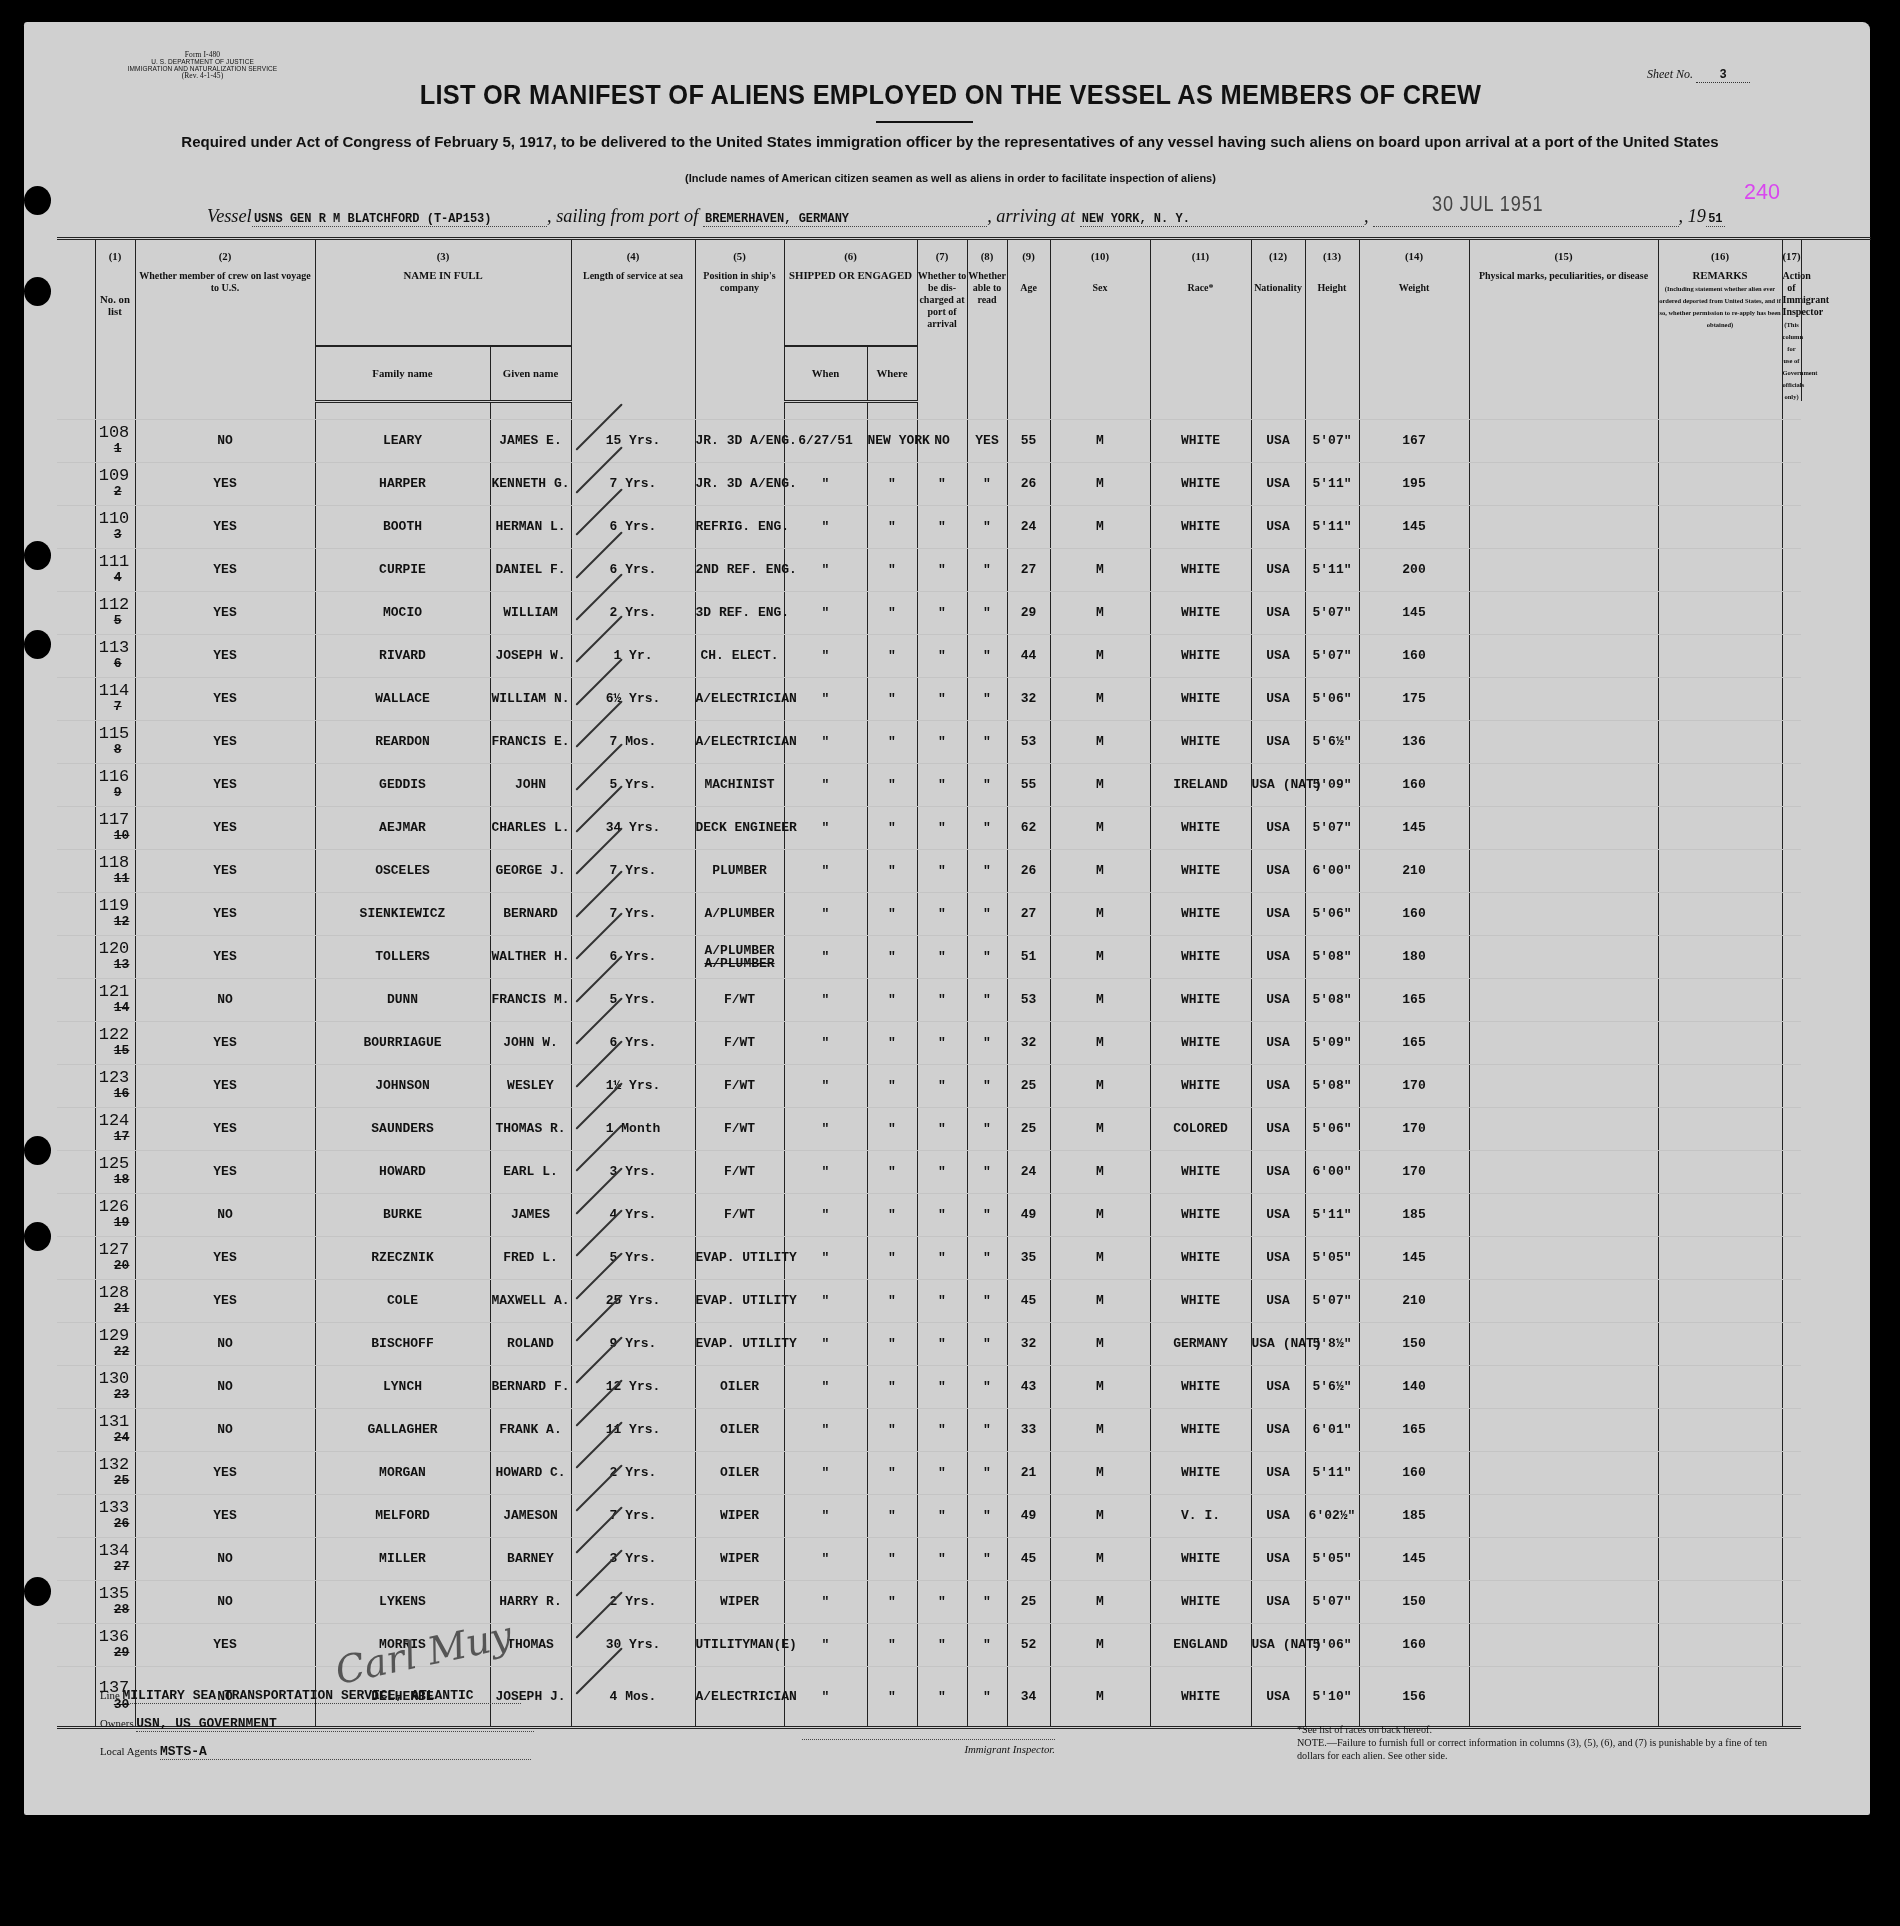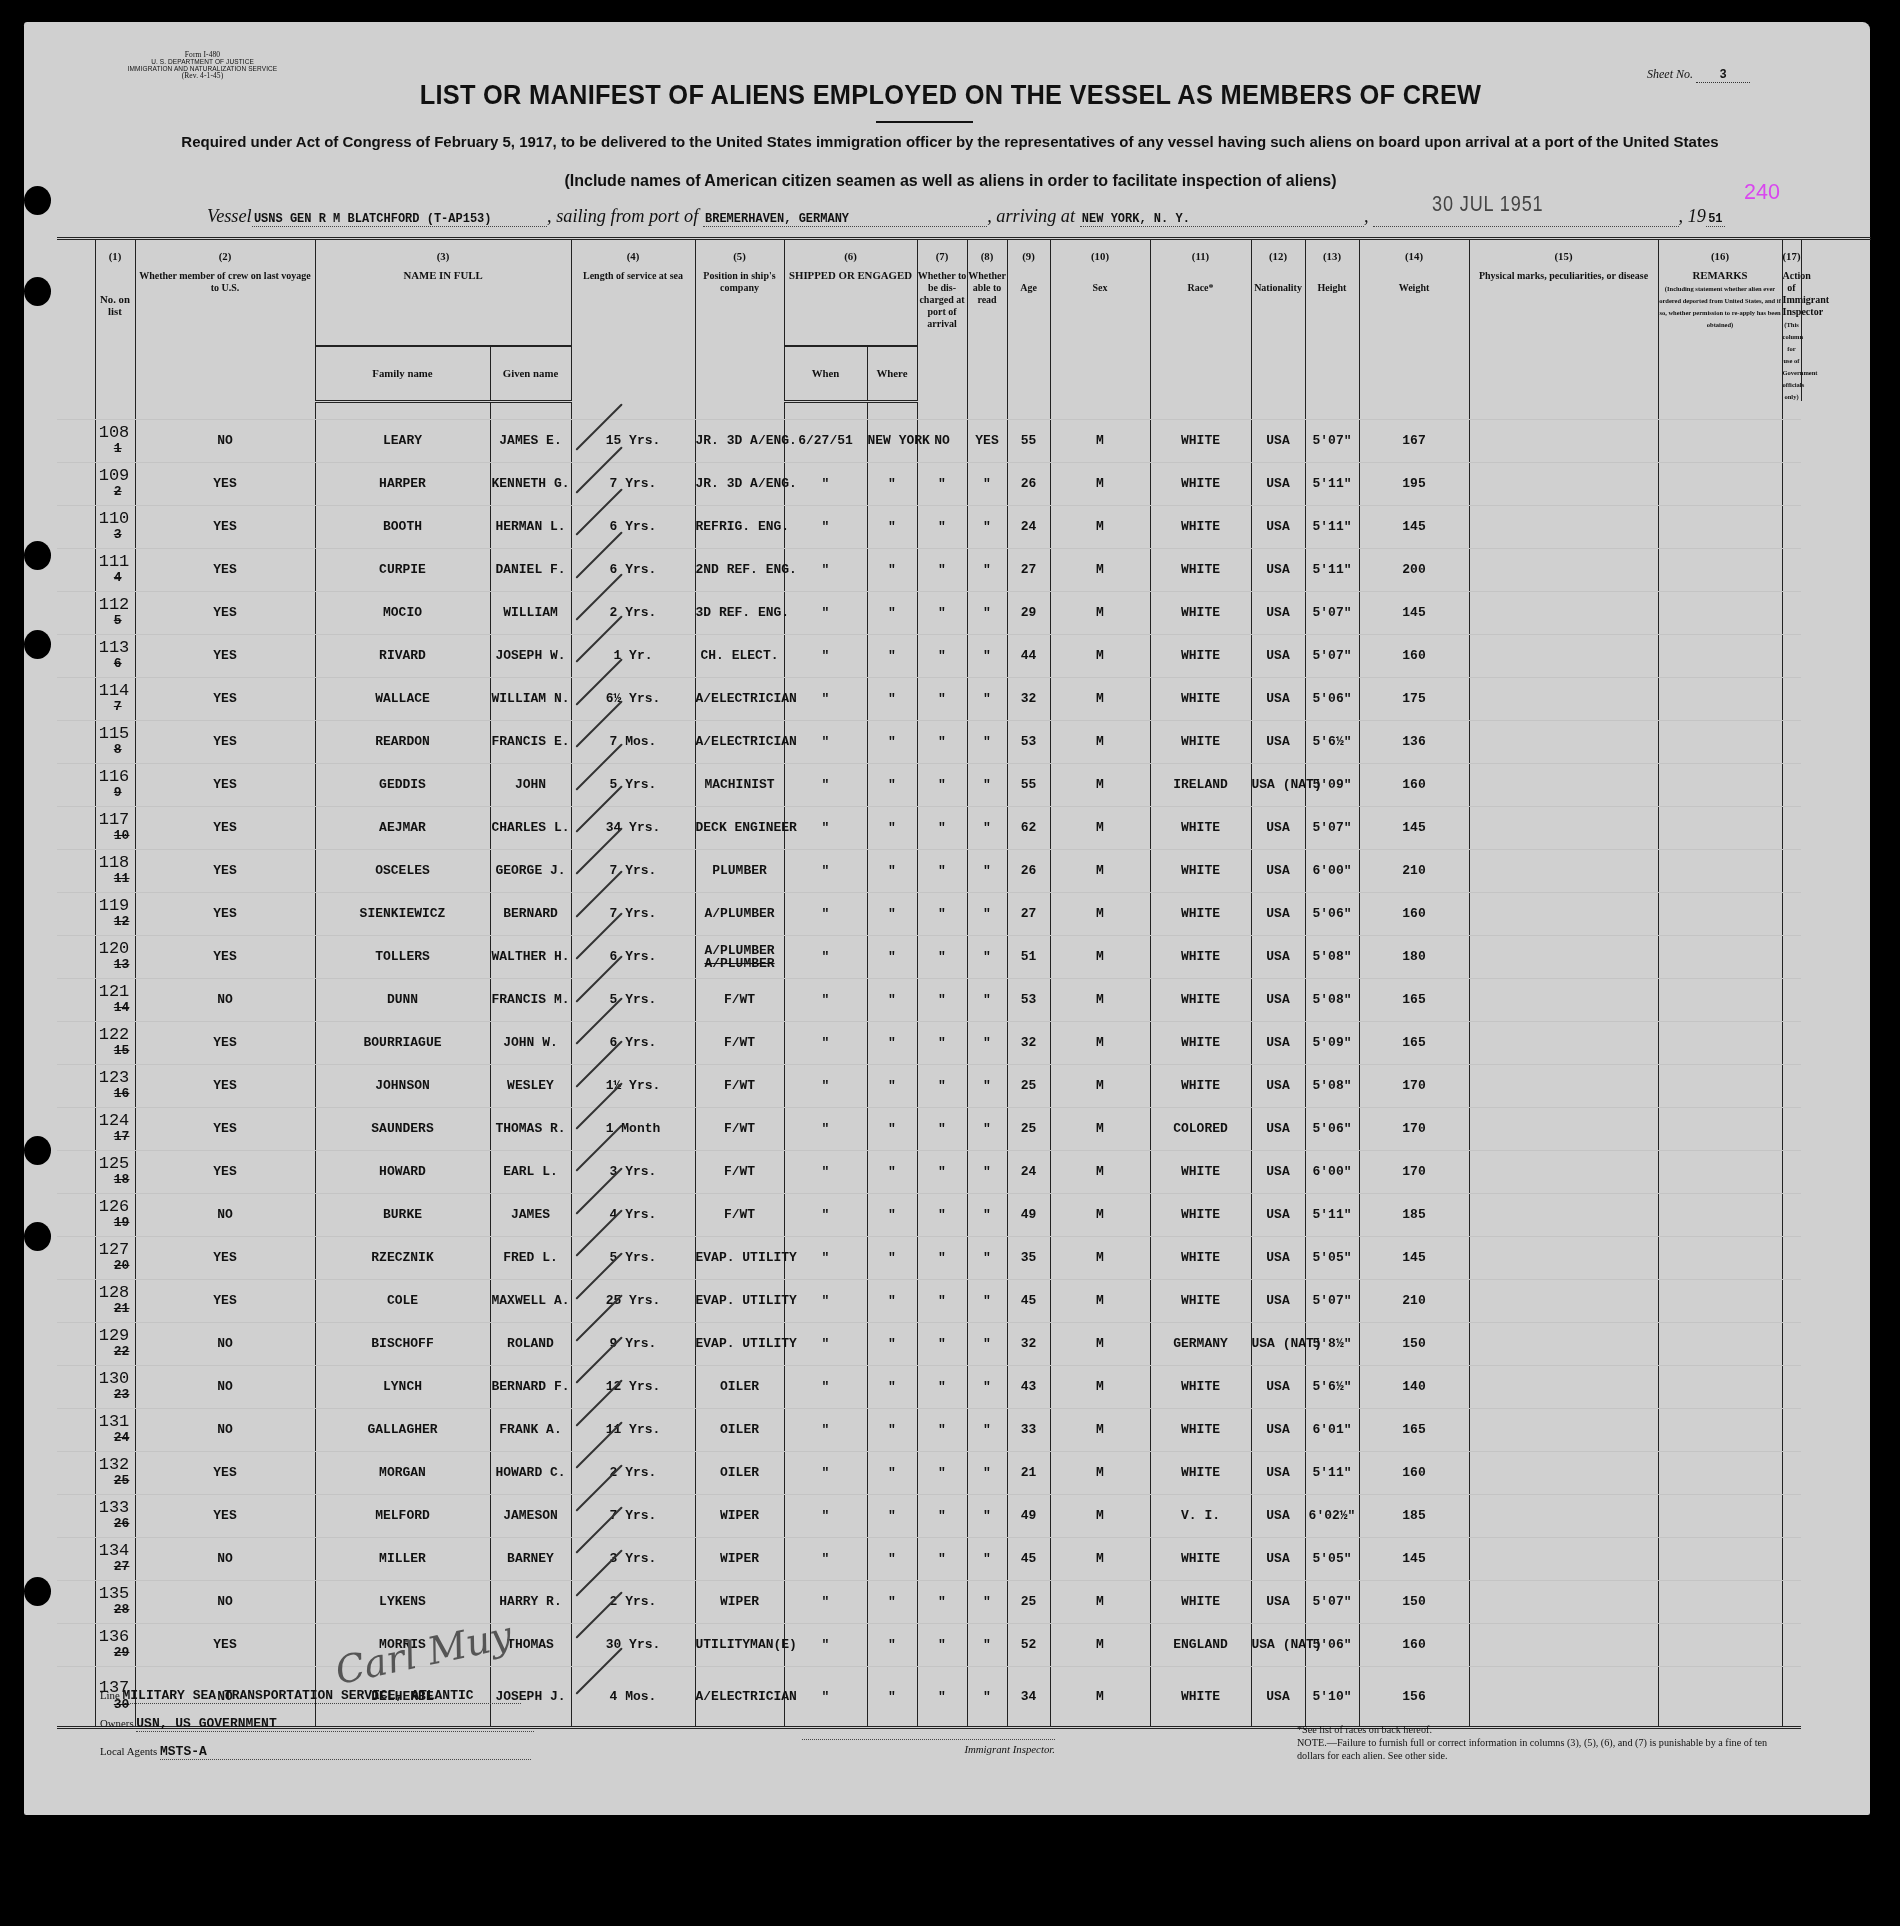--- a/index.html
+++ b/index.html
@@ -6,21 +6,21 @@
   body{width:1901px;height:1926px;position:relative;overflow:hidden;font-family:"Liberation Serif",serif;color:#111;}
   .paper{position:absolute;left:24px;top:21.5px;width:1846px;height:1793px;background:#d0d0d0;border-radius:3.2px 7.5px 2.2px 2.2px;}
   .hole{position:absolute;width:27px;height:29px;border-radius:50%;background:#000;}
   .formid{position:absolute;left:100px;top:51px;width:205px;text-align:center;font-family:"Liberation Sans",sans-serif;font-size:6.5px;line-height:7px;letter-spacing:0.1px;}
   .formid .f1{font-family:"Liberation Serif",serif;font-size:7.5px;}
   .sheetno{position:absolute;left:1647px;top:67px;font-style:italic;font-size:12px;}
   .sheetno span{display:inline-block;border-bottom:1.1px dotted #333;width:54px;text-align:center;font-style:normal;font-family:"Liberation Mono",monospace;font-weight:bold;}
   .title{position:absolute;left:0;width:1901px;top:80px;text-align:center;font-family:"Liberation Sans",sans-serif;font-weight:bold;font-size:27px;letter-spacing:0.3px;transform:scaleX(.94);}
   .title-rule{position:absolute;left:876px;top:121px;width:97px;height:2.2px;background:#111;}
   .sub1{position:absolute;left:129px;width:1642px;top:134px;text-align:center;font-family:"Liberation Sans",sans-serif;font-weight:bold;font-size:15px;line-height:16px;}
-  .sub2{position:absolute;left:0;width:1901px;top:172px;text-align:center;font-family:"Liberation Sans",sans-serif;font-weight:bold;font-size:16px;}
+  .sub2{position:absolute;left:0;width:1901px;top:172px;text-align:center;font-family:"Liberation Sans",sans-serif;font-weight:bold;font-size:11px;}
   .stamp-num{position:absolute;left:1744px;top:180px;font-family:"Liberation Sans",sans-serif;font-size:21.5px;color:#d946ef;}
   .vessel-line{position:absolute;left:207px;top:206px;font-style:italic;font-size:18.3px;white-space:nowrap;}
   .tv{font-style:normal;font-family:"Liberation Mono",monospace;font-size:12px;font-weight:bold;display:inline-block;border-bottom:1.1px dotted #444;padding:0 2.2px;vertical-align:baseline;}
   .datestamp{position:absolute;left:1432px;top:191px;font-family:"Liberation Sans",sans-serif;font-size:22.6px;color:#444;letter-spacing:1.1px;transform:scaleX(.8);transform-origin:left;}
   table.grid{position:absolute;left:57px;top:237px;width:1814px;border-collapse:collapse;table-layout:fixed;}
   table.grid td, table.grid th{border-left:1.1px solid #222;padding:0;vertical-align:middle;text-align:center;}
   table.grid thead th{font-weight:bold;font-size:10.8px;line-height:12px;font-family:"Liberation Serif",serif;}
   thead tr.hrow1 th{border-top:3.2px double #222;height:65px;vertical-align:top;padding-top:9.7px;}
   thead tr.hrow2 th{height:37px;font-weight:bold;}
   thead tr.hrowlast th{border-bottom:3.2px double #222;}

